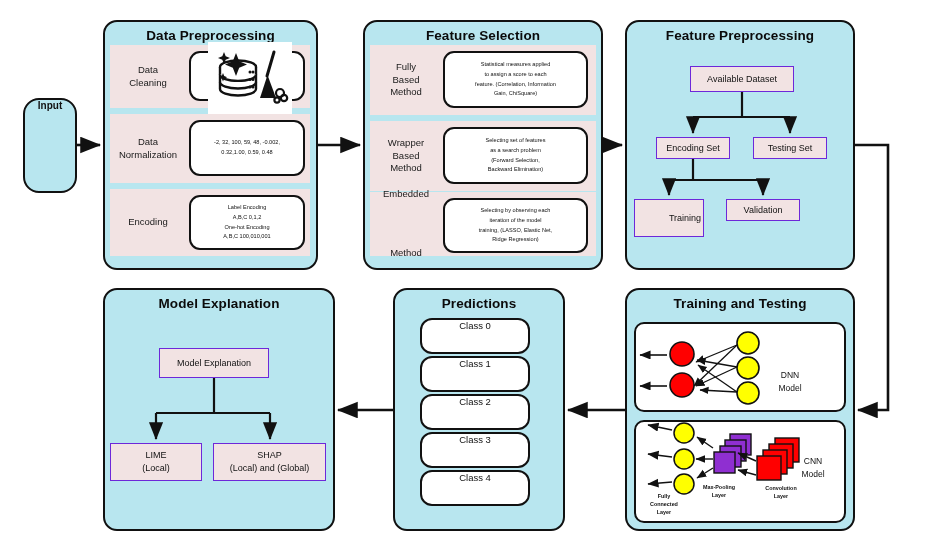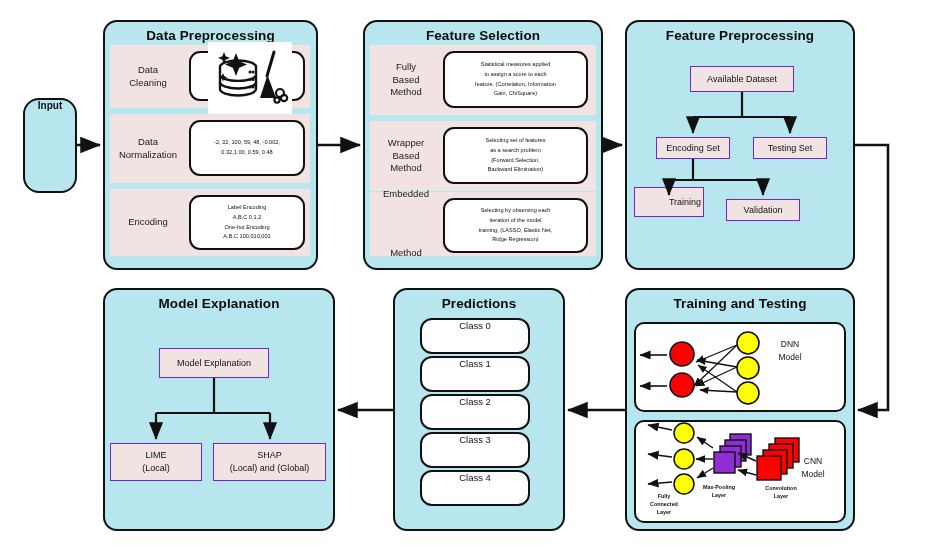--- a/index.html
+++ b/index.html
@@ -162,33 +162,33 @@
   </div>
   <div class="pinknode" style="left:690px;top:66px;width:104px;height:26px;">
     <span>Available Dataset</span>
   </div>
   <div class="pinknode" style="left:656px;top:137px;width:74px;height:22px;">
     <span>Encoding Set</span>
   </div>
   <div class="pinknode" style="left:753px;top:137px;width:74px;height:22px;">
     <span>Testing Set</span>
   </div>
-  <div class="pinknode" style="left:634px;top:187px;width:70px;height:30px;padding-left:32px;">
+  <div class="pinknode" style="left:634px;top:199px;width:70px;height:38px;padding-left:32px;">
     <span>Training</span>
   </div>
   <div class="pinknode" style="left:726px;top:199px;width:74px;height:22px;">
     <span>Validation</span>
   </div>
 
   <div class="panel" style="left:625px;top:288px;width:230px;height:243px;">
     <div class="panel-title">Training and Testing</div>
   </div>
 
   <div class="modelbox" style="left:634px;top:322px;width:212px;height:90px;"></div>
-  <div class="modellabel" style="left:760px;top:338px;width:60px;">
+  <div class="modellabel" style="left:760px;top:369px;width:60px;">
     <div>DNN</div>
     <div>Model</div>
   </div>
 
   <div class="modelbox" style="left:634px;top:420px;width:212px;height:103px;"></div>
   <div class="modellabel" style="left:788px;top:455px;width:50px;">
     <div>CNN</div>
     <div>Model</div>
   </div>
   <div class="tinylabel" style="left:637px;top:492px;width:54px;">

